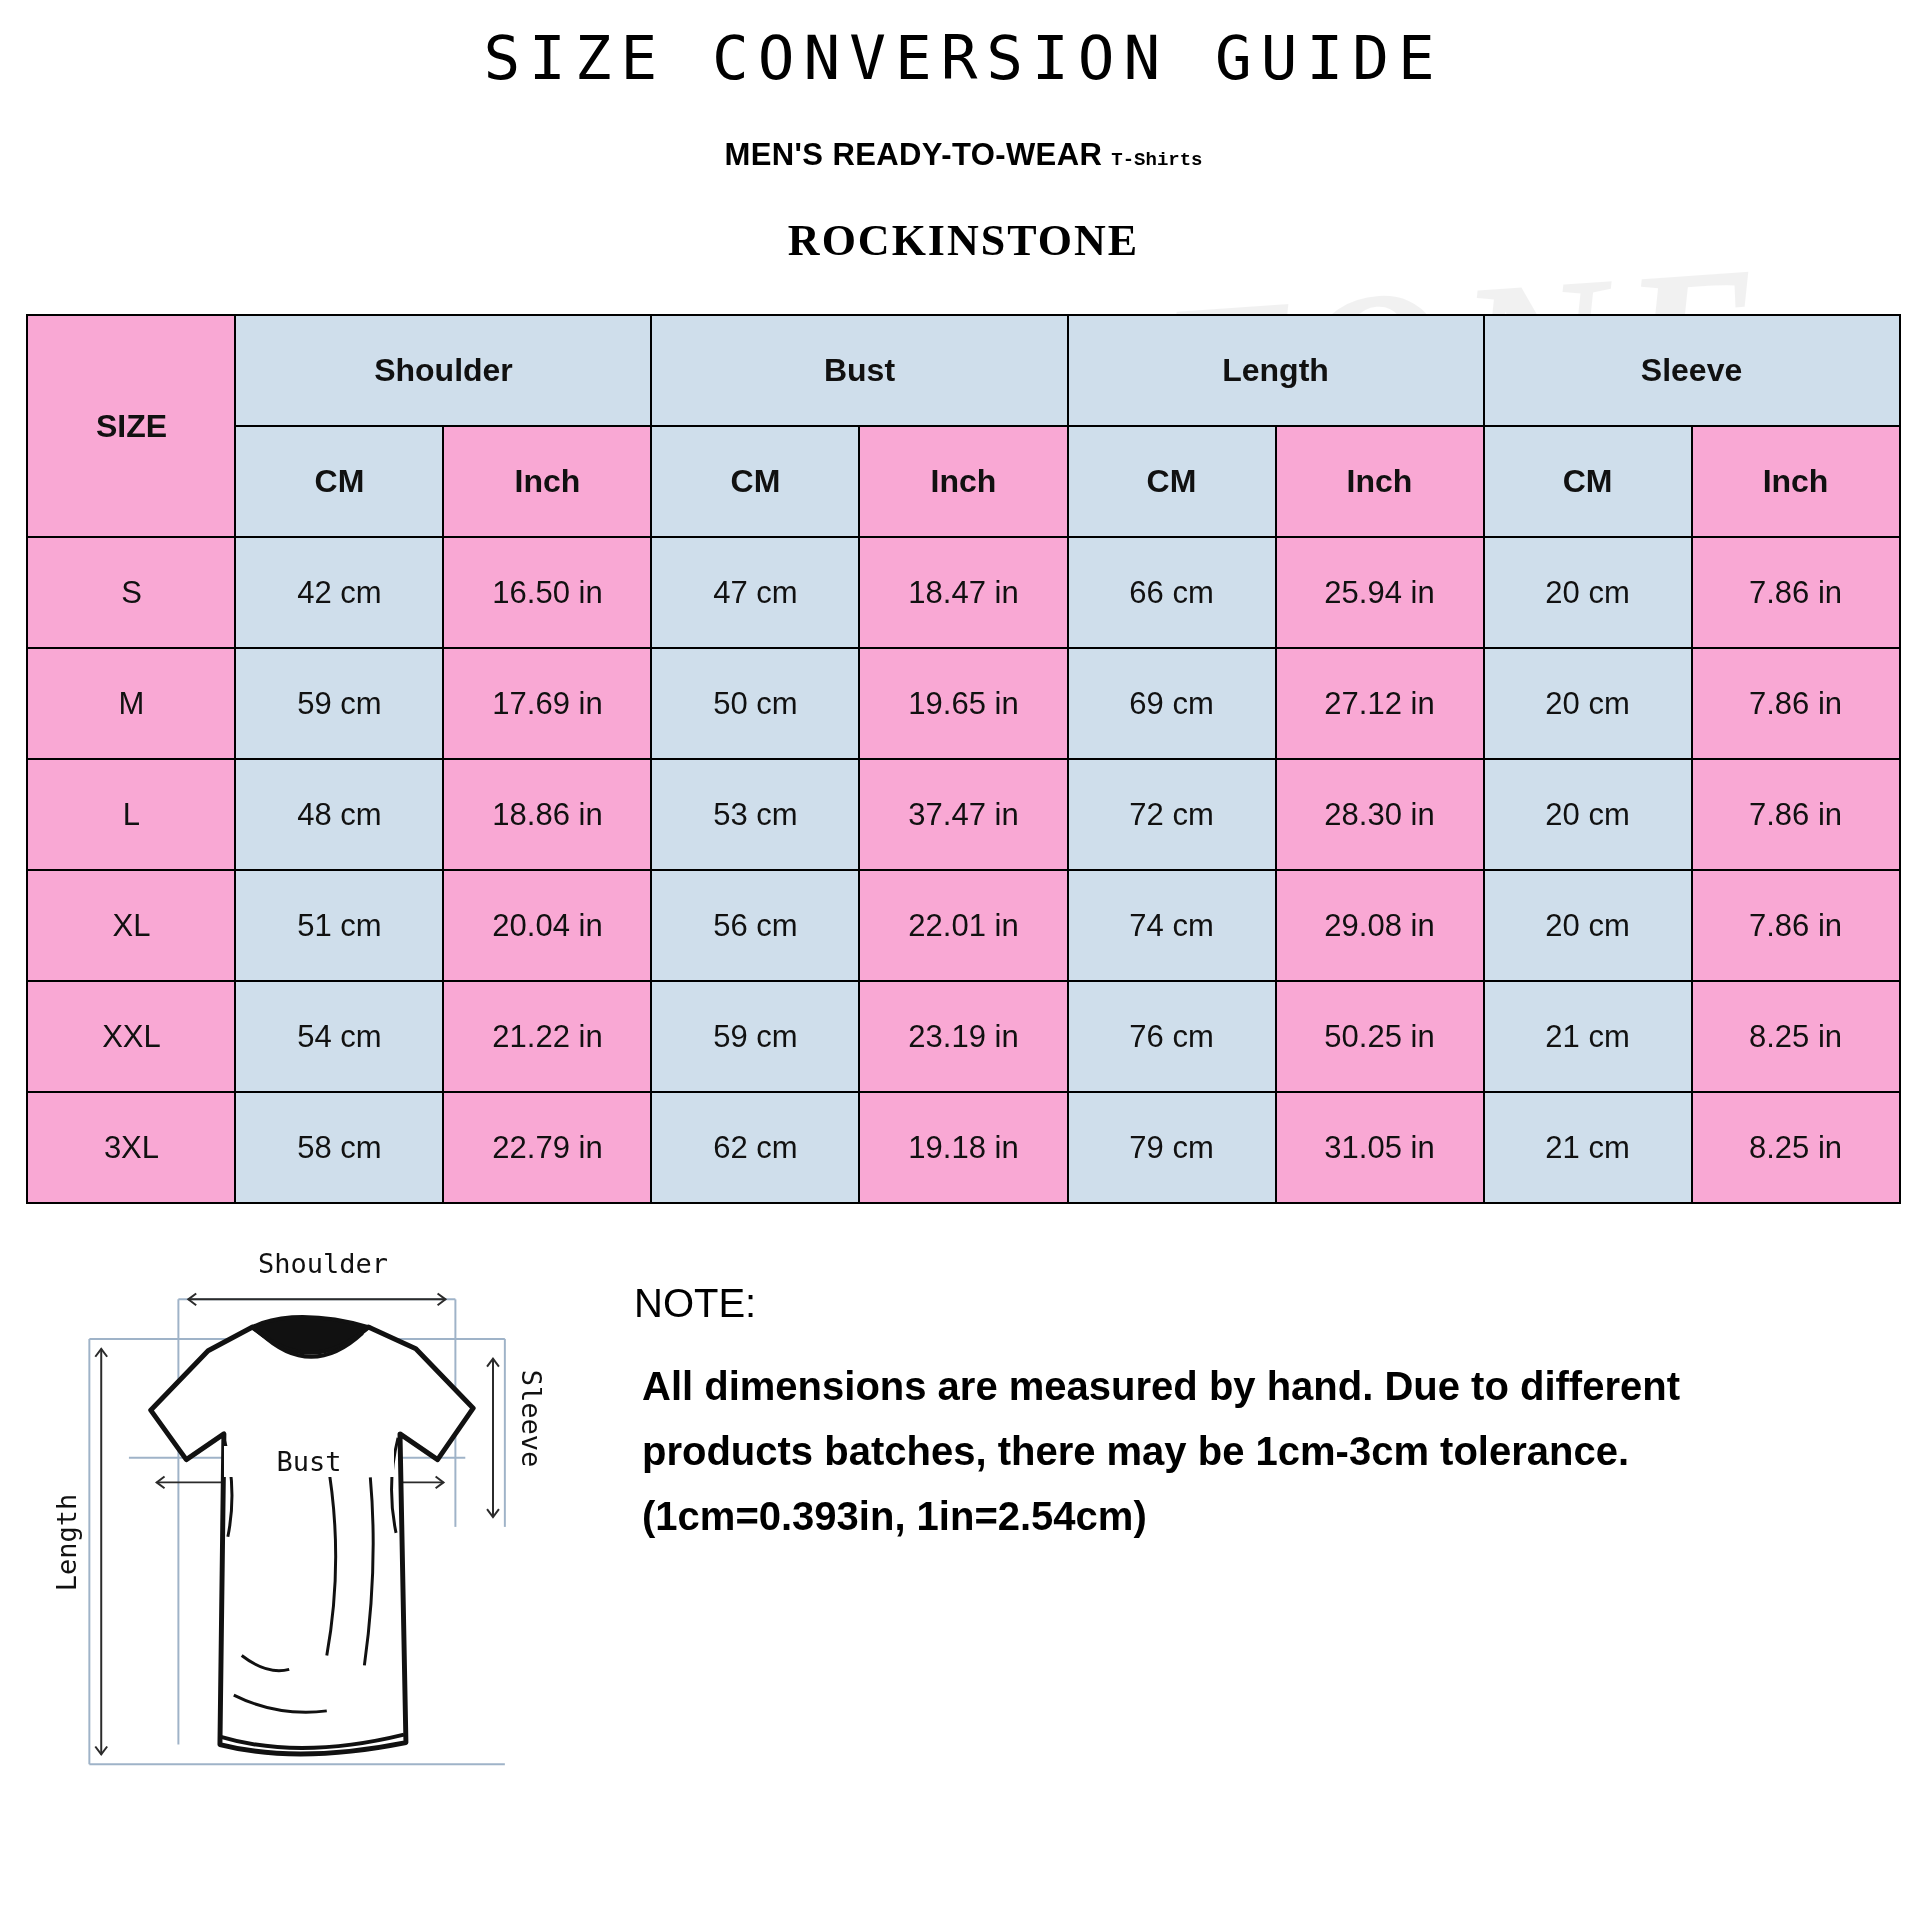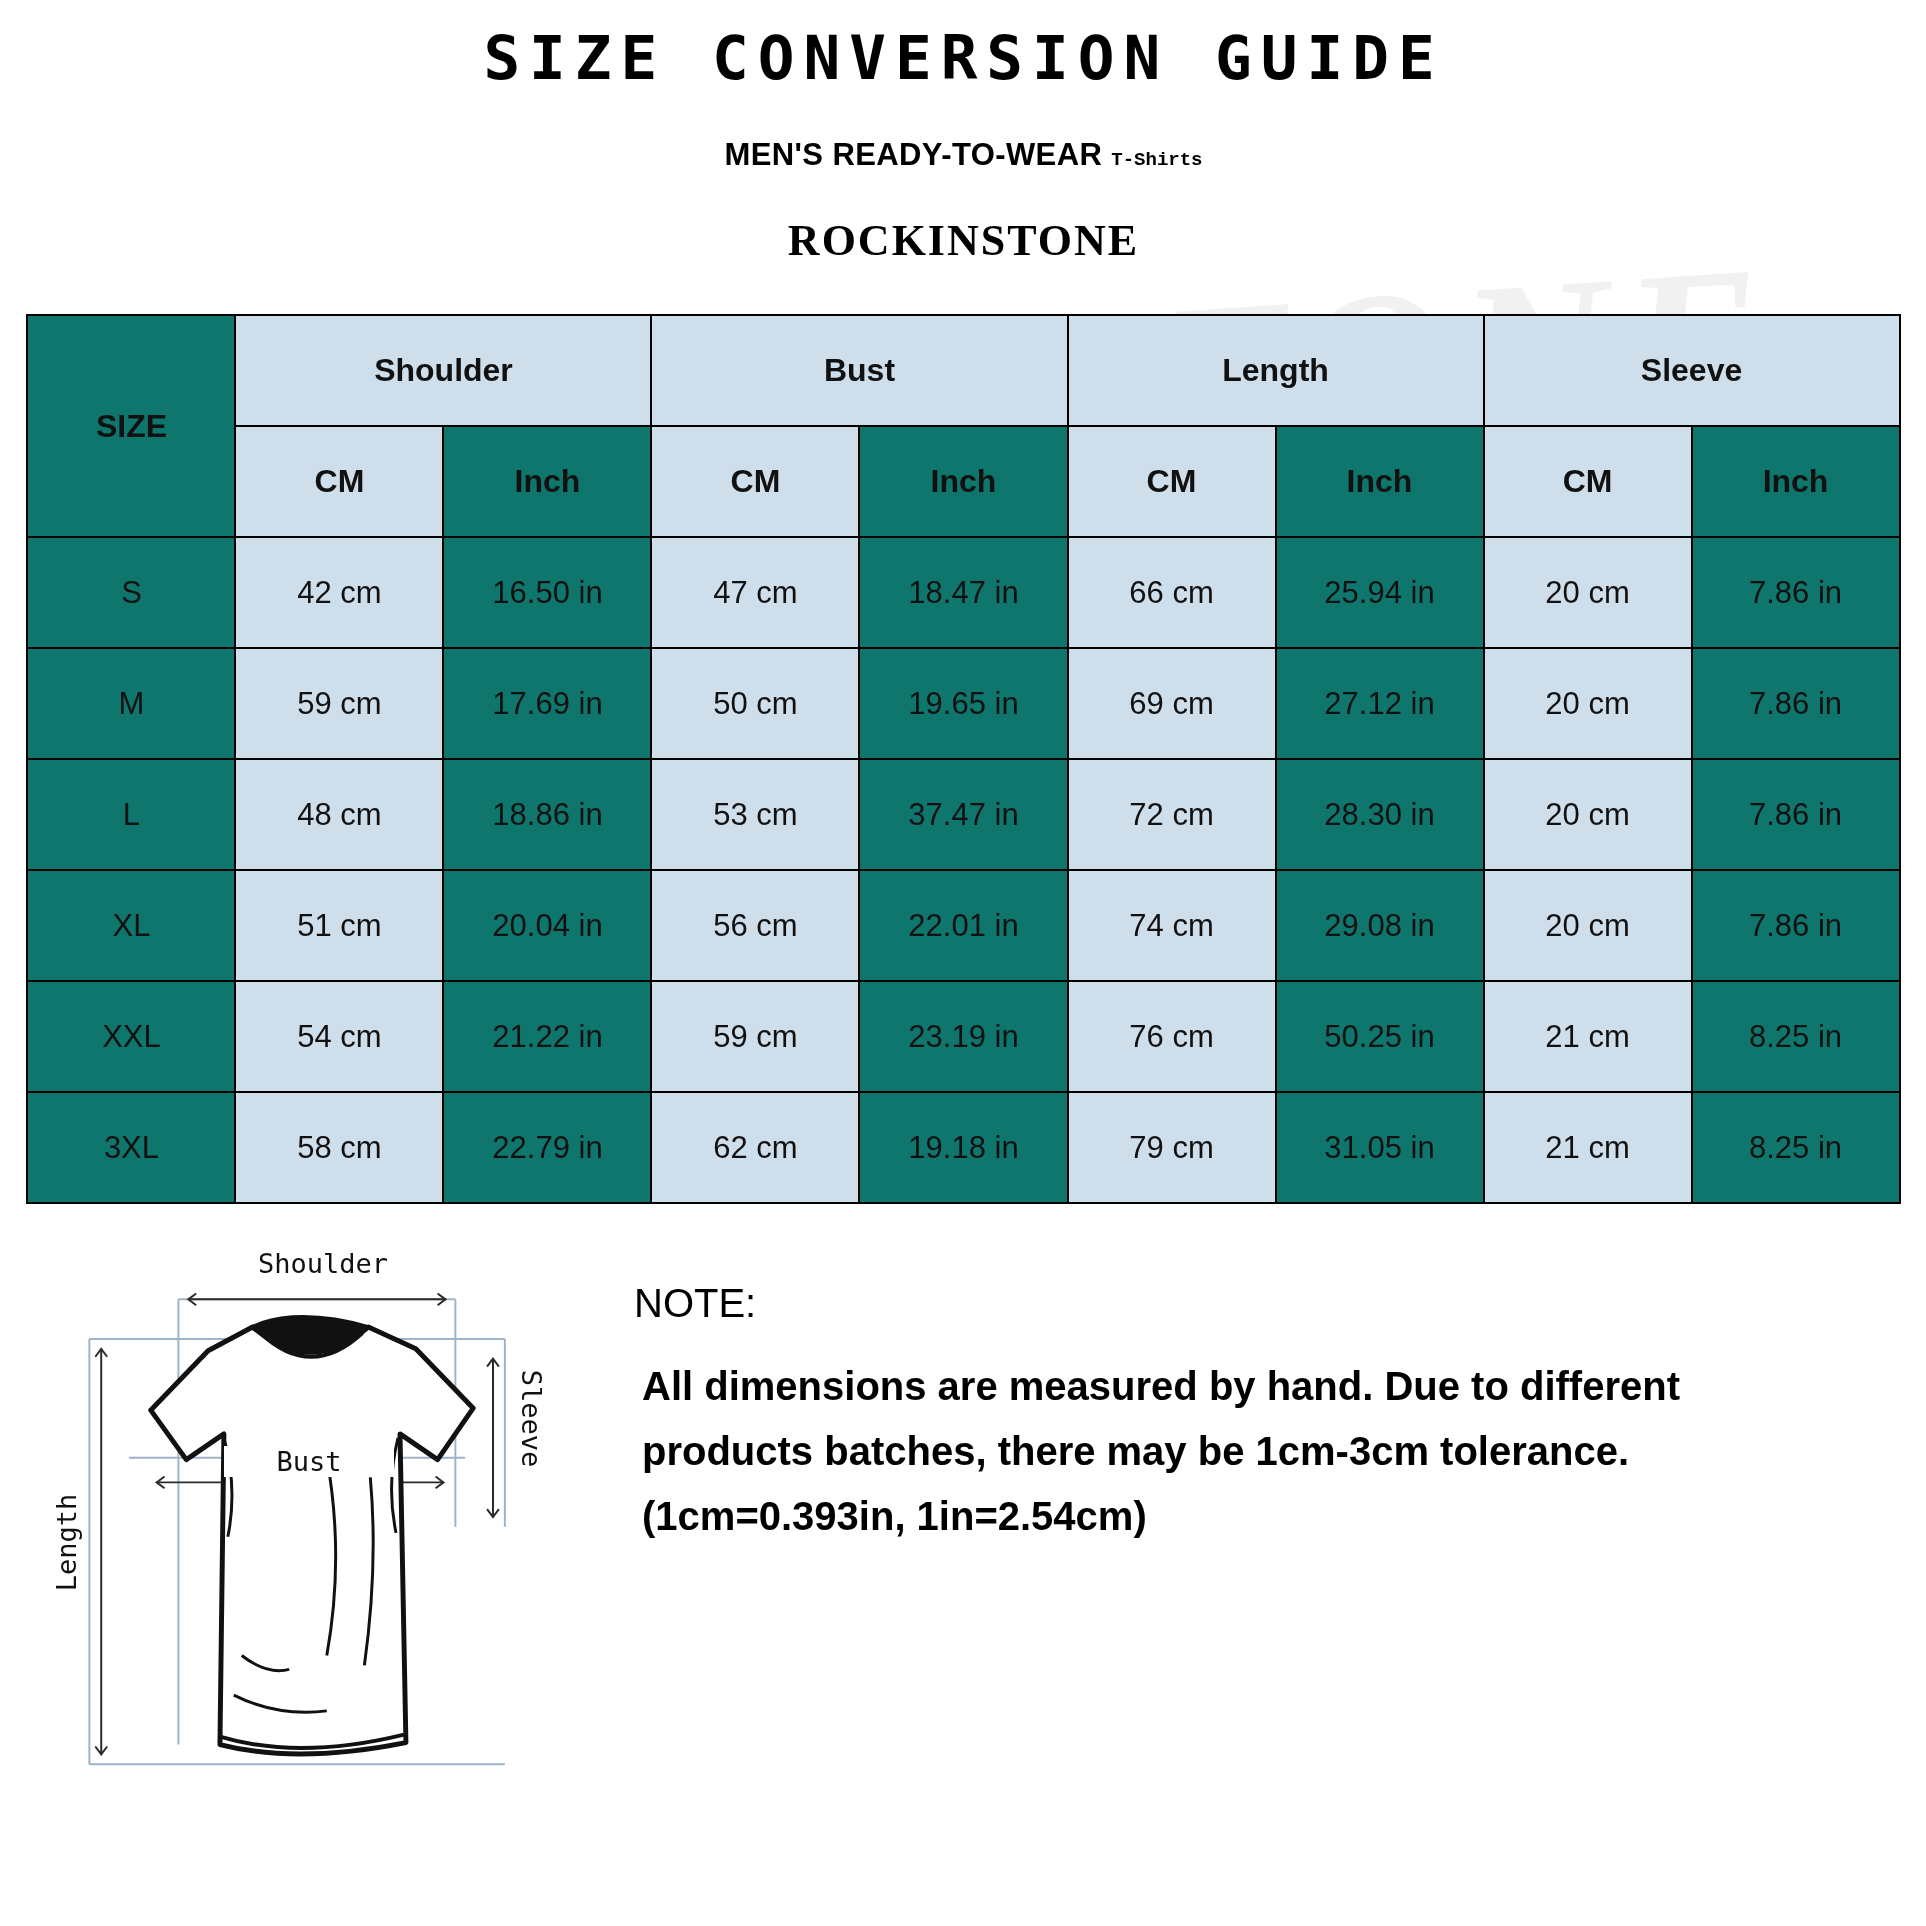--- a/index.html
+++ b/index.html
@@ -45,21 +45,21 @@
 
   .content {
     position: relative;
     z-index: 2;
   }
 
   
   .main-title {
     text-align: center;
     font-family: "DejaVu Sans Mono", monospace;
-    font-weight: 700;
+    font-weight: 400;
     font-size: 61px;
     letter-spacing: 9px;
     margin: 22px 0 0 0;
     color: #000;
   }
 
   .sub-title {
     text-align: center;
     font-size: 31px;
     font-weight: 700;
@@ -112,21 +112,21 @@
   }
   table.size-table th {
     font-weight: 700;
     font-size: 32px;
   }
   .col-size { width: 208px; }
   .col-v { width: 208px; }
 
   .hdr-group { font-weight: 700; font-size: 33px; }
   .bg-blue { background: #cfdeeb; }
-  .bg-white { background: #0f766e; }
+  .bg-white { background: #f9a8d4; }
 
   
   .bottom {
     display: flex;
     align-items: flex-start;
     margin-top: 26px;
     padding-left: 30px;
   }
   .sketch {
     width: 554px;

